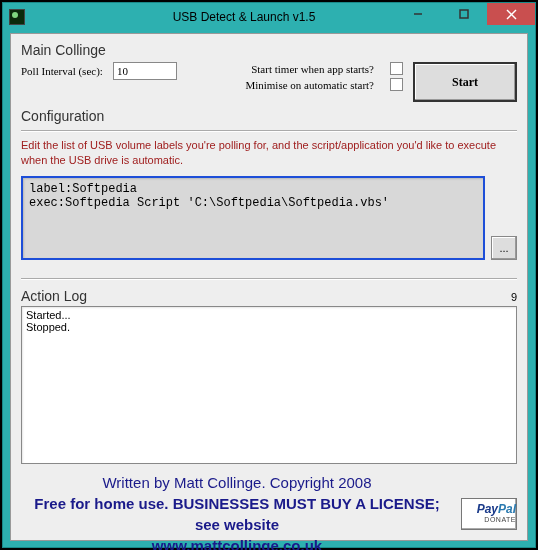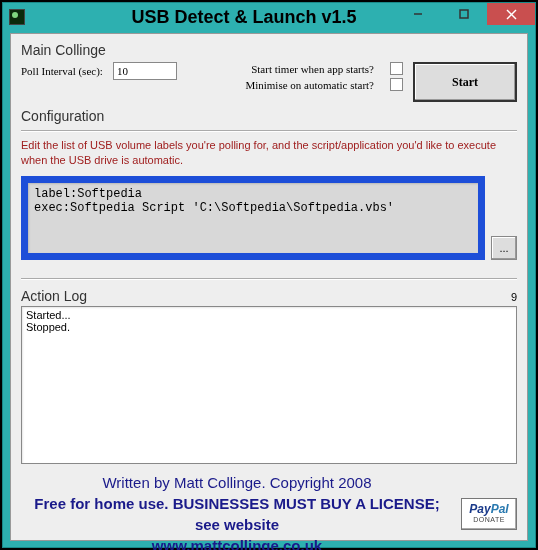--- a/index.html
+++ b/index.html
@@ -39,24 +39,23 @@
     content: "";
     position: absolute;
     top: 2px; left: 2px;
     width: 6px; height: 6px;
     background: #7ed67e;
     border-radius: 50%;
   }
   .title {
     flex: 1;
     text-align: center;
-    font-size: 18px;
+    font-size: 12px;
     color: #000;
     margin-right: 80px;
-    font-weight: bold;
   }
   .win-controls {
     position: absolute;
     right: 0; top: 0;
     display: flex;
     height: 22px;
   }
   .win-btn {
     width: 46px;
     height: 22px;
@@ -153,21 +152,21 @@
   }
   .config-row {
     display: flex;
     gap: 6px;
     align-items: stretch;
   }
   .config-text {
     flex: 1;
     height: 84px;
     background: #d8d8d8;
-    border: 7px solid #1d4ed8;
+    border: 2px solid #1d4ed8;
     padding: 4px 6px;
     font-family: "Courier New", monospace;
     font-size: 12px;
     white-space: pre;
     overflow: hidden;
     resize: none;
     box-shadow: inset 1px 1px 2px rgba(0,0,0,0.15);
   }
   .browse-col {
     width: 26px;
@@ -216,21 +215,21 @@
   }
   .footer-text .line1 { font-weight: normal; color: #1a1a8a; }
   .paypal {
     width: 56px;
     height: 32px;
     border: 1px solid #777;
     background: #fff;
     font-size: 8px;
     display: flex;
     flex-direction: column;
-    align-items: center;
+    align-items: flex-end;
     justify-content: center;
     line-height: 1.1;
     box-shadow: inset -1px -1px 0 #aaa, inset 1px 1px 0 #fff;
   }
   .paypal .pp {
     font-weight: bold;
     font-style: italic;
     font-size: 12px;
   }
   .paypal .pp .pay { color: #1a3a8a; }

